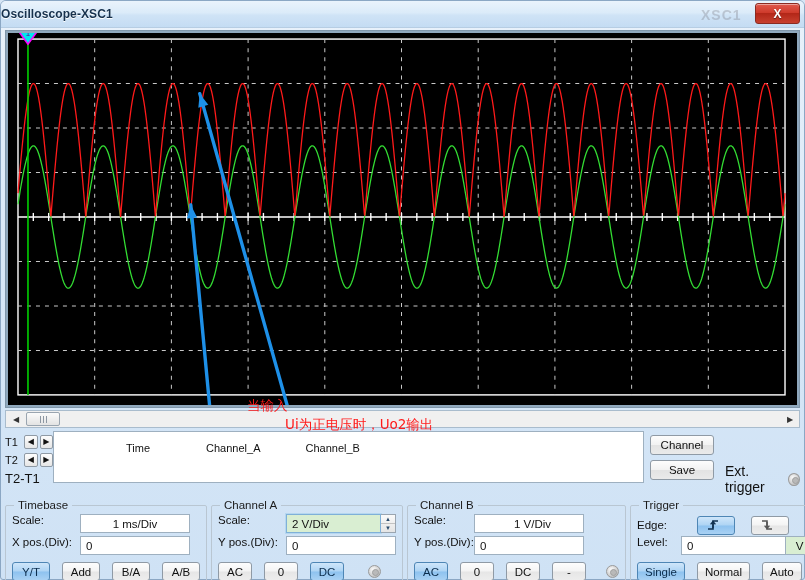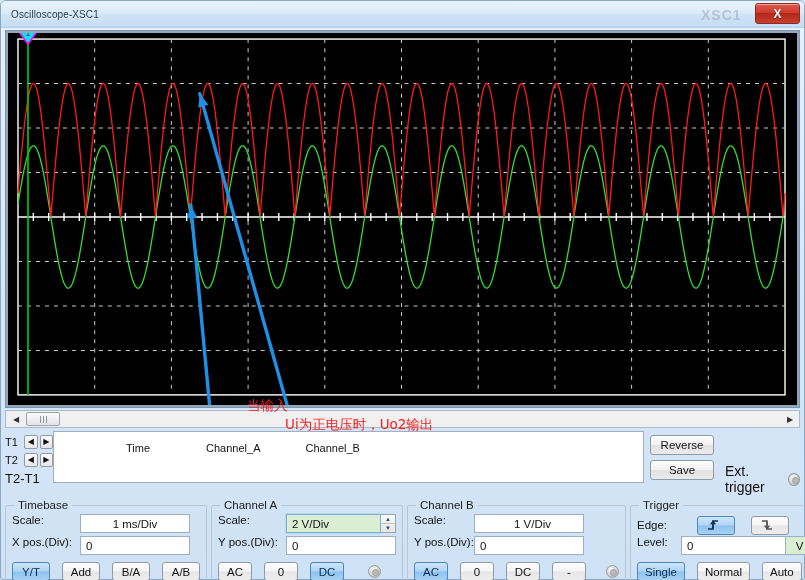--- a/index.html
+++ b/index.html
@@ -23,25 +23,25 @@
   
   .titlebar {
     position: relative;
     height: 27px; flex: 0 0 27px;
     background: linear-gradient(to bottom, #eaf3fc 0%, #dbebf9 45%, #cfe3f6 55%, #c4dcf3 100%);
     border-radius: 5px 5px 0 0;
     border-bottom: 1px solid #b6cde3;
     display: flex; align-items: center;
   }
   .title-text {
-    margin-left: 10px;
-    font-size: 10px;
+    font-size: 12px;
     color: #16314d;
     text-shadow: 0 1px 0 #ffffff;
     letter-spacing: .1px;
+    font-weight: bold;
   }
   .watermark {
     position: absolute; left: 700px; top: 6px;
     font-size: 14px; font-weight: bold;
     color: rgba(120,120,130,.33);
     letter-spacing: 1px;
     filter: blur(.6px);
   }
   .close-btn {
     position: absolute; right: 4px; top: 2px;
@@ -382,21 +382,21 @@
 
     <div class="readout">
       <div class="readhdr">
         <span>Time</span>
         <span>Channel_A</span>
         <span>Channel_B</span>
       </div>
     </div>
 
     <div class="sidebtns">
-      <div class="btn wide">Reverse</div>
+      <div class="btn wide">Channel</div>
       <div class="btn wide">Save</div>
       <div class="exttrig">
         <span>Ext. trigger</span>
         <span class="terminal"></span>
       </div>
     </div>
   </div>
 
   <div class="settings">
 

